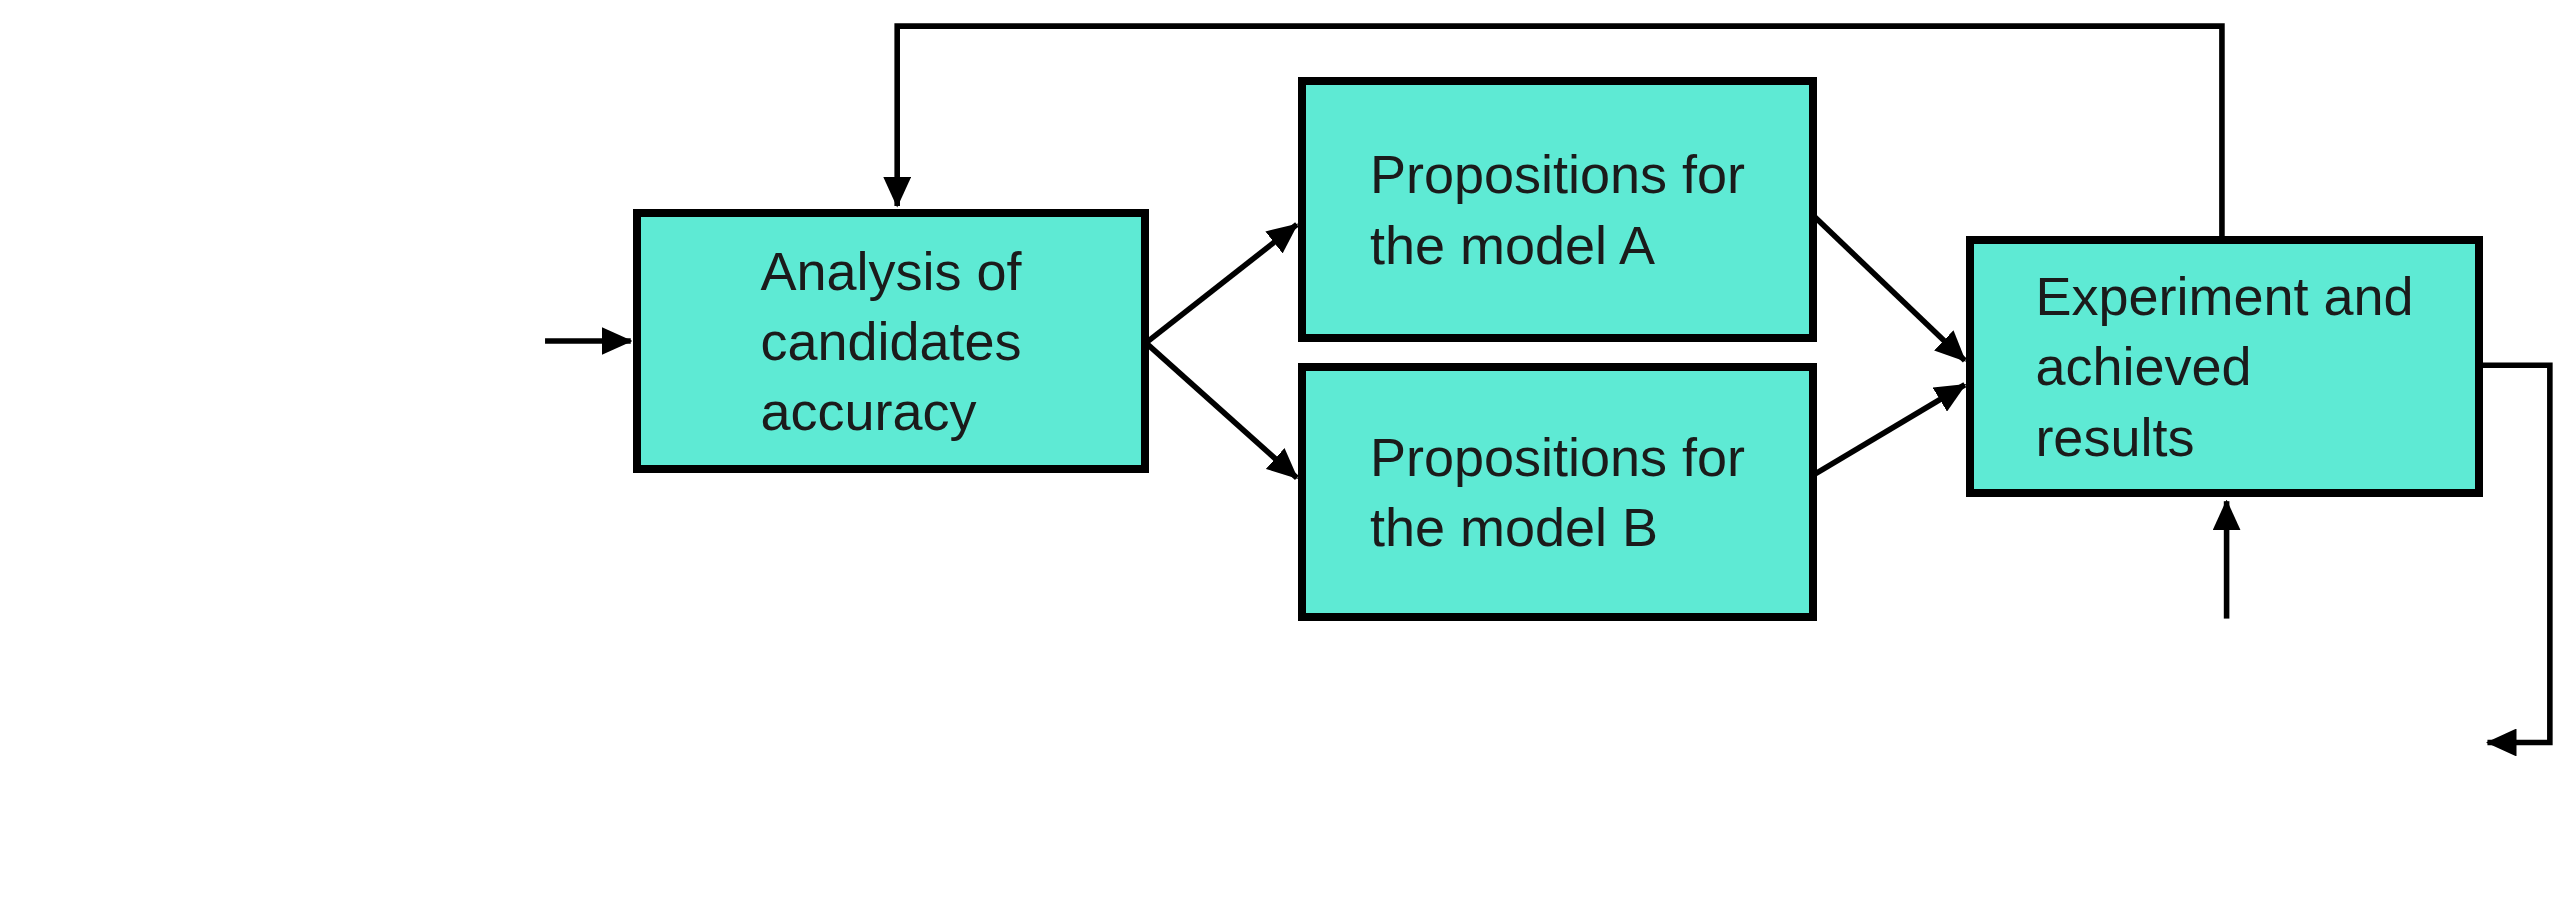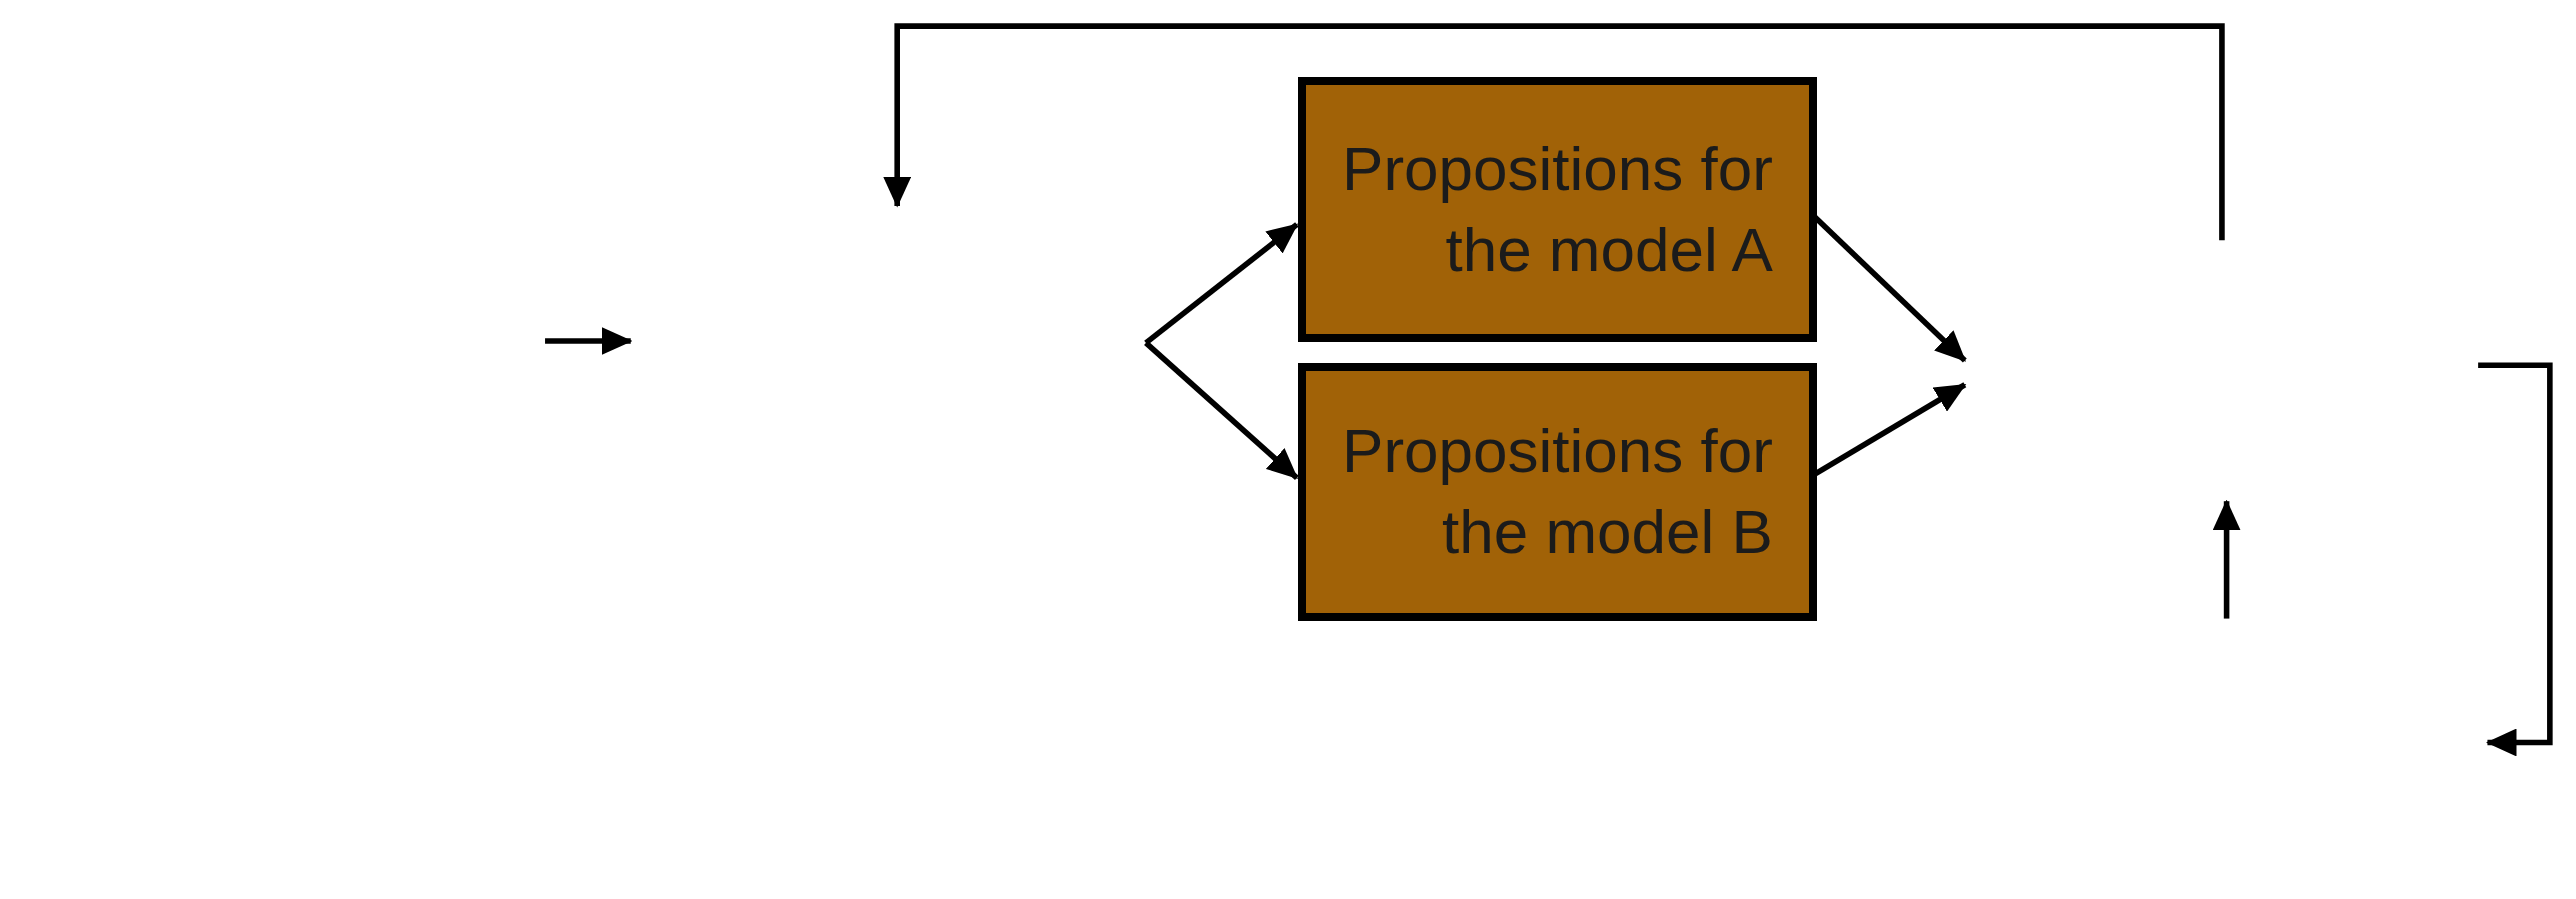--- a/index.html
+++ b/index.html
@@ -21,28 +21,28 @@
     top: 0;
     width: 2576px;
     height: 899px;
     pointer-events: none;
     z-index: 2;
   }
   .box {
     position: absolute;
     box-sizing: border-box;
     border: 8.4px solid #000000;
-    background: #a16207;
+    background: #5eead4;
     color: #1b1b1b;
     display: flex;
     align-items: center;
     justify-content: center;
-    text-align: right;
+    text-align: left;
     white-space: pre-line;
-    font-size: 62px;
+    font-size: 54px;
     line-height: 1.3;
     z-index: 1;
   }
   .box-candidate  { left: 23px;   top: 209px; width: 522px; height: 262px; }
   .box-analysis   { left: 633px;  top: 209px; width: 516px; height: 264px; }
   .box-model-a    { left: 1298px; top: 77px;  width: 519px; height: 265px; }
   .box-model-b    { left: 1298px; top: 363px; width: 519px; height: 258px; }
   .box-experiment { left: 1966px; top: 236px; width: 517px; height: 261px; }
   .box-switch     { left: 1966px; top: 615px; width: 517px; height: 259px; }
   .flow-arrow {
@@ -74,27 +74,37 @@
     <path class="flow-arrow" d="M1948,509 L2109,413" marker-end="url(#arrowhead)" stroke="#000000"></path>
 
     <path class="flow-arrow" d="M2385,258 L2385,28 L963,28 L963,221" marker-end="url(#arrowhead)" stroke="#000000"></path>
 
     <path class="flow-arrow" d="M2660,392 L2737,392 L2737,797 L2670,797" marker-end="url(#arrowhead)" stroke="#000000"></path>
 
     <path class="flow-arrow" d="M2390,664 L2390,538" marker-end="url(#arrowhead)" stroke="#000000"></path>
   </svg>
 
 
+  <div class="box box-analysis">
+    <span>Analysis of
+candidates
+accuracy</span>
+  </div>
 
   <div class="box box-model-a">
     <span>Propositions for
 the model A</span>
   </div>
 
   <div class="box box-model-b">
     <span>Propositions for
 the model B</span>
   </div>
 
+  <div class="box box-experiment">
+    <span>Experiment and
+achieved
+results</span>
+  </div>
 
 
 </div>
 
 
 </body></html>

